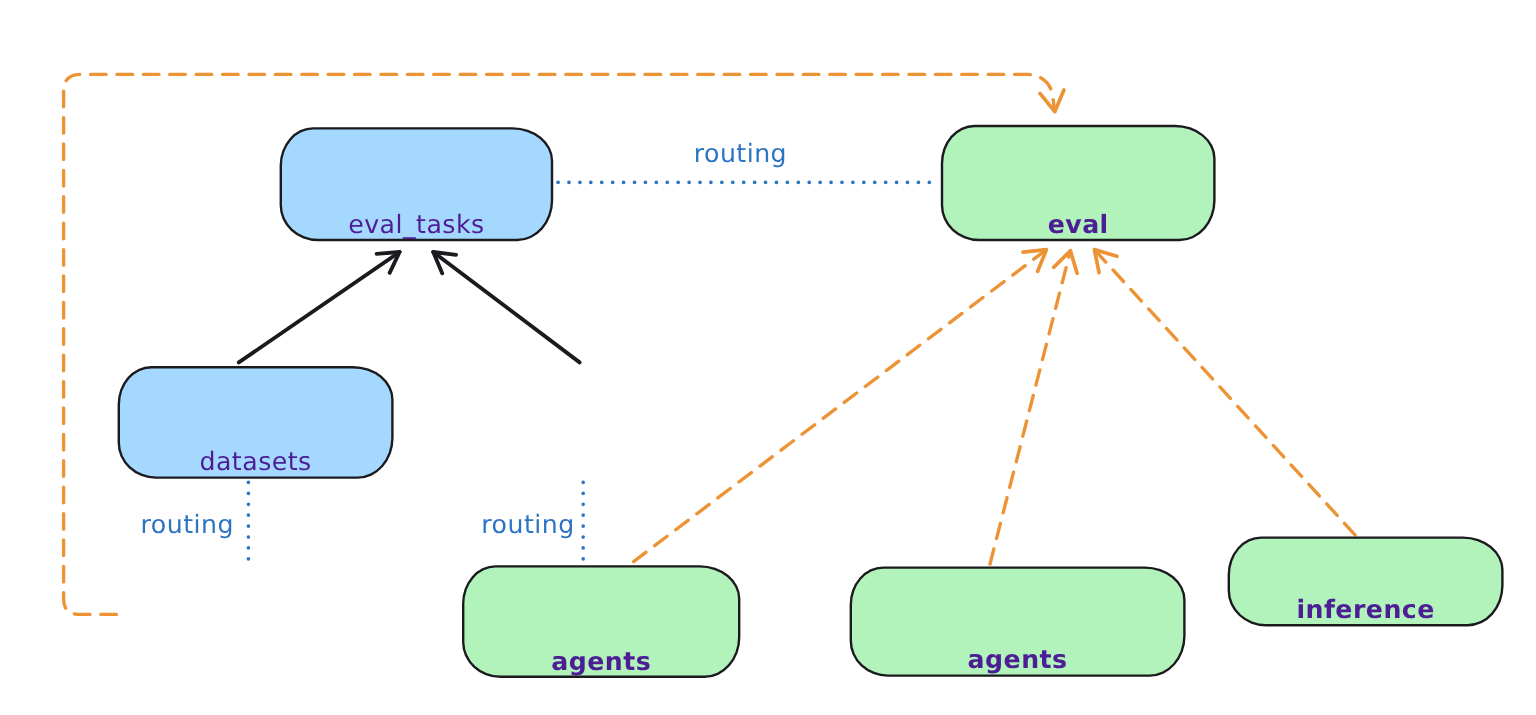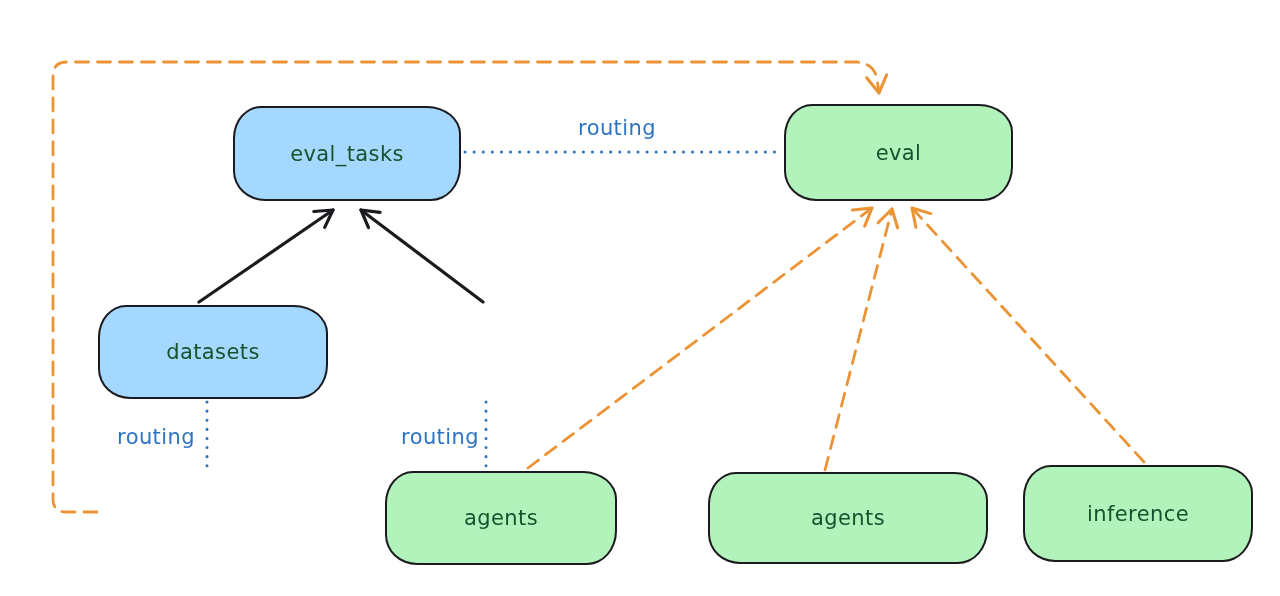--- a/index.html
+++ b/index.html
@@ -2,28 +2,28 @@
 <html><head>
 <meta charset="utf-8">
 <style>
   html,body{margin:0;padding:0;background:#ffffff;}
   .stage{
     position:relative;width:1280px;height:596px;background:#ffffff;
     font-family:"DejaVu Sans","Liberation Sans",sans-serif;overflow:hidden;
   }
   .edges{position:absolute;left:0;top:0;width:1280px;height:596px;pointer-events:none;}
   .node{
-    position:absolute;display:flex;align-items:center;justify-content:center;
+    position:absolute;display:flex;align-items:flex-end;justify-content:center;
     border:2.6px solid #1b1b1f;
     border-radius:28px 34px 30px 32px / 32px 28px 34px 30px;
-    font-size:21px;color:#14532d;letter-spacing:0.4px;
+    font-size:21px;color:#4c1d95;letter-spacing:0.4px;
     box-sizing:border-box;
   }
   .node-blue{background:#a5d8ff;}
-  .node-green{background:#b2f2bb;}
+  .node-green{background:#b2f2bb;font-weight:bold;}
   .edge-label{
     position:absolute;width:130px;text-align:center;
     font-size:21px;font-weight:400;color:#2d74c4;letter-spacing:0.4px;
   }
 </style>
 </head>
 <body>
 
 <div class="stage">
 
@@ -65,21 +65,21 @@
 
 
   <div class="node node-green" style="left:385px;top:471px;width:232px;height:94px">
     <span>agents</span>
   </div>
 
   <div class="node node-green" style="left:708px;top:472px;width:280px;height:92px">
     <span>agents</span>
   </div>
 
-  <div class="node node-green" style="left:1023px;top:465px;width:230px;height:97px">
+  <div class="node node-green" style="left:1023px;top:447px;width:230px;height:75px">
     <span>inference</span>
   </div>
 
   <div class="edge-label" style="left:552px;top:116px">routing</div>
   <div class="edge-label" style="left:91px;top:425px">routing</div>
   <div class="edge-label" style="left:375px;top:425px">routing</div>
 
 </div>
 
 </body></html>

